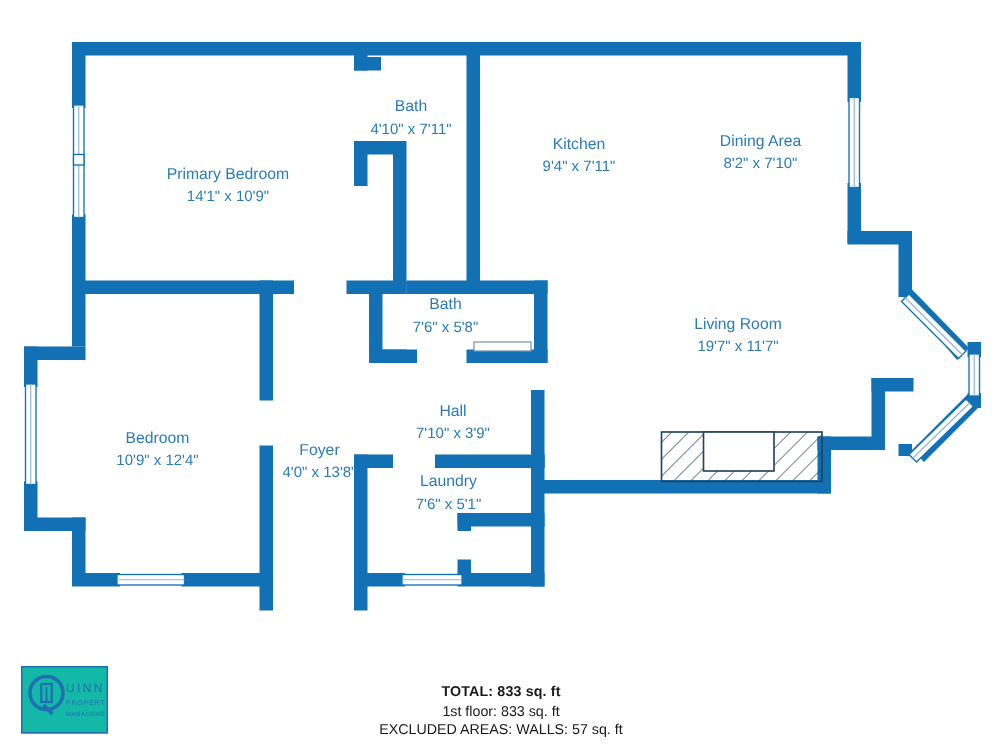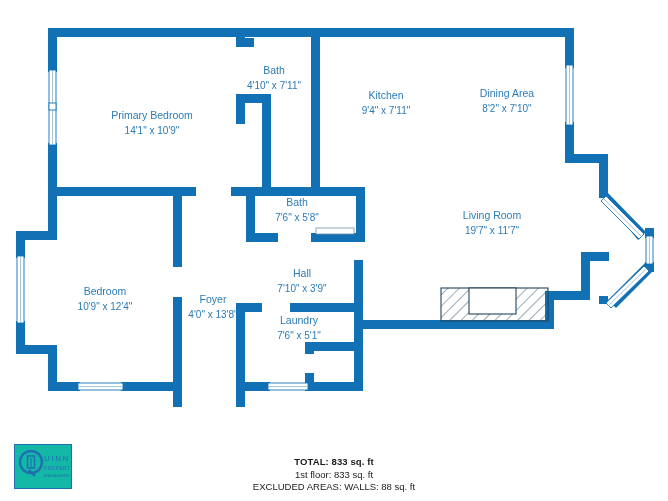--- a/index.html
+++ b/index.html
@@ -267,21 +267,21 @@
         <text class="room-label room-dims" x="299" y="339">7'6" x 5'1"</text>
       </g>
     </g>
   </svg>
 </div>
 
 <div id="footer">
   <div id="summary">
     <div class="total">TOTAL: 833 sq. ft</div>
     <div class="sub">1st floor: 833 sq. ft</div>
-    <div class="sub">EXCLUDED AREAS: WALLS: 88 sq. ft</div>
+    <div class="sub">EXCLUDED AREAS: WALLS: 57 sq. ft</div>
   </div>
   <div id="disclaimer">Floor Plan Created By Cubicasa App. Measurements Deemed Highly Reliable But Not Guaranteed.</div>
 </div>
 
 <div id="logo">
   <svg width="52" height="39" viewBox="0 0 52 39">
 
     <circle cx="13" cy="14" r="11" fill="none" stroke="#1f6fb2" stroke-width="2.4"></circle>
 
     <path d="M11 22 L17 28" stroke="#1f6fb2" stroke-width="2.4" fill="none"></path>

